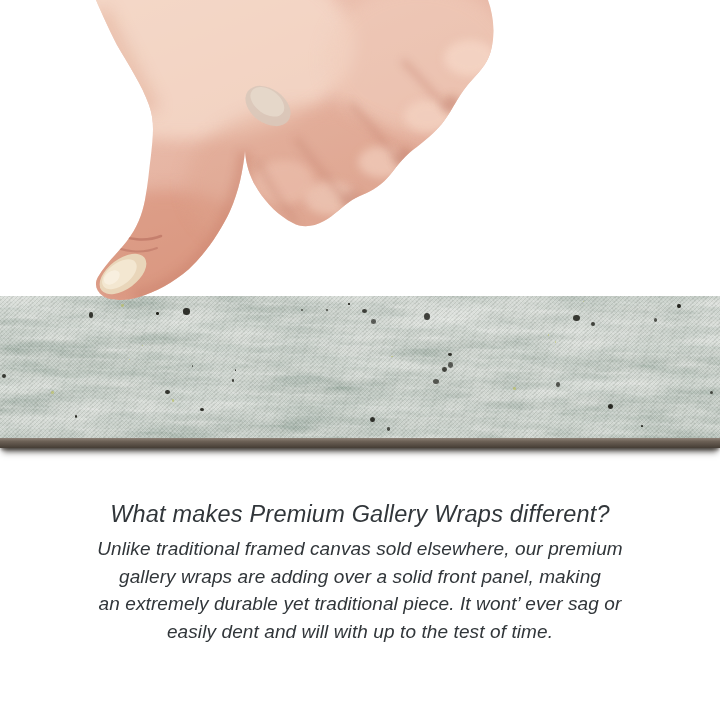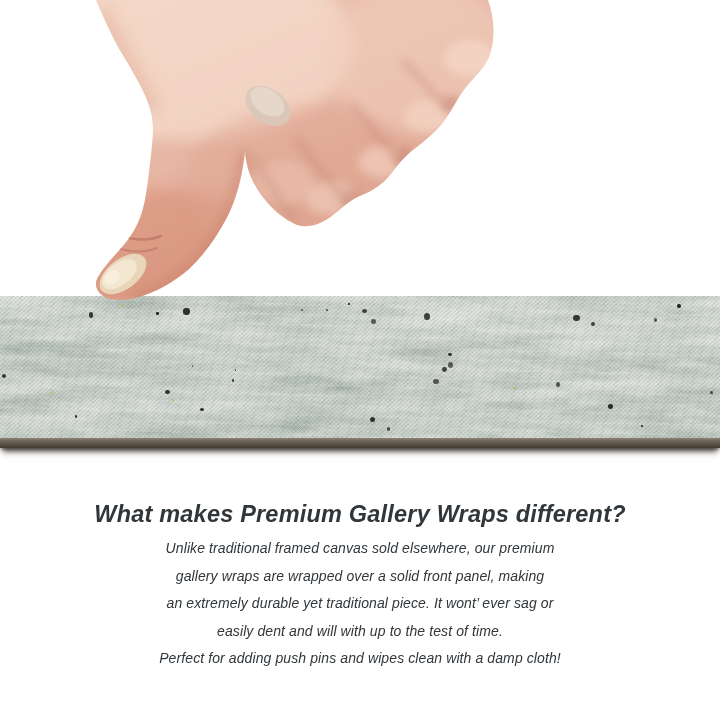--- a/index.html
+++ b/index.html
@@ -16,22 +16,22 @@
       repeating-linear-gradient(-43deg,rgba(60,70,60,.12) 0 1px,rgba(0,0,0,0) 1px 3px),
       repeating-linear-gradient(1.5deg,rgba(255,255,255,.10) 0 2px,rgba(0,0,0,0) 2px 10px);}
   .speckles{position:absolute;inset:0;}
   .strip-fold{position:absolute;left:0;top:142px;width:720px;height:10px;
     background:linear-gradient(#8d8177 0%,#6b6055 35%,#453d35 100%);}
   
   .hand{position:absolute;left:0;top:0;z-index:2;}
   
   .info{position:absolute;left:0;top:501px;width:720px;text-align:center;z-index:3;
         color:var(--text,#31363a);font-style:italic;}
-  .info .heading{font-size:23.5px;font-weight:700;letter-spacing:.2px;margin:0 0 7px 0;}
-  .info .line{font-size:14px;line-height:27.6px;font-weight:400;letter-spacing:.1px;}
+  .info .heading{font-size:23.5px;font-weight:400;letter-spacing:.2px;margin:0 0 7px 0;}
+  .info .line{font-size:19px;line-height:27.6px;font-weight:400;letter-spacing:.1px;}
 </style>
 </head>
 <body>
 
 <div class="stage">
 
   <div class="strip">
     <div class="strip-tex">
       <svg width="720" height="142">
         <filter id="paintTex" x="0" y="0" width="100%" height="100%">
@@ -165,19 +165,18 @@
         <ellipse cx="123" cy="274" rx="27" ry="15" fill="#e9d6ba"></ellipse>
         <ellipse cx="120" cy="272" rx="20" ry="11" fill="#f3e7d1"></ellipse>
         <ellipse cx="112" cy="270" rx="9" ry="6" fill="#f8f0e0" opacity="0.9"></ellipse>
       </g>
     </g>
   </svg>
 
   <div class="info">
     <div class="heading">What makes Premium Gallery Wraps different?</div>
     <div class="line">Unlike traditional framed canvas sold elsewhere, our premium</div>
-    <div class="line">gallery wraps are wrapped over a solid front panel, making</div>
+    <div class="line">gallery wraps are adding over a solid front panel, making</div>
     <div class="line">an extremely durable yet traditional piece. It wont’ ever sag or</div>
     <div class="line">easily dent and will with up to the test of time.</div>
-    <div class="line">Perfect for adding push pins and wipes clean with a damp cloth!</div>
   </div>
 
 </div>
 
 </body></html>

